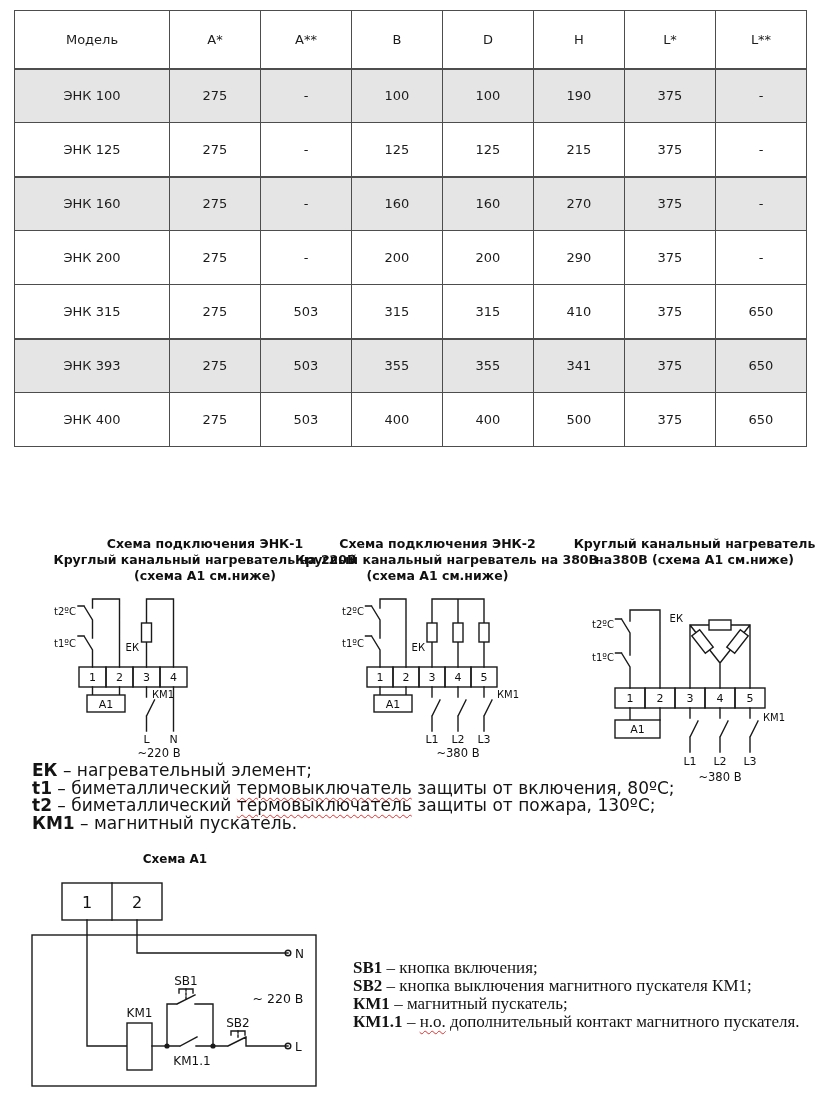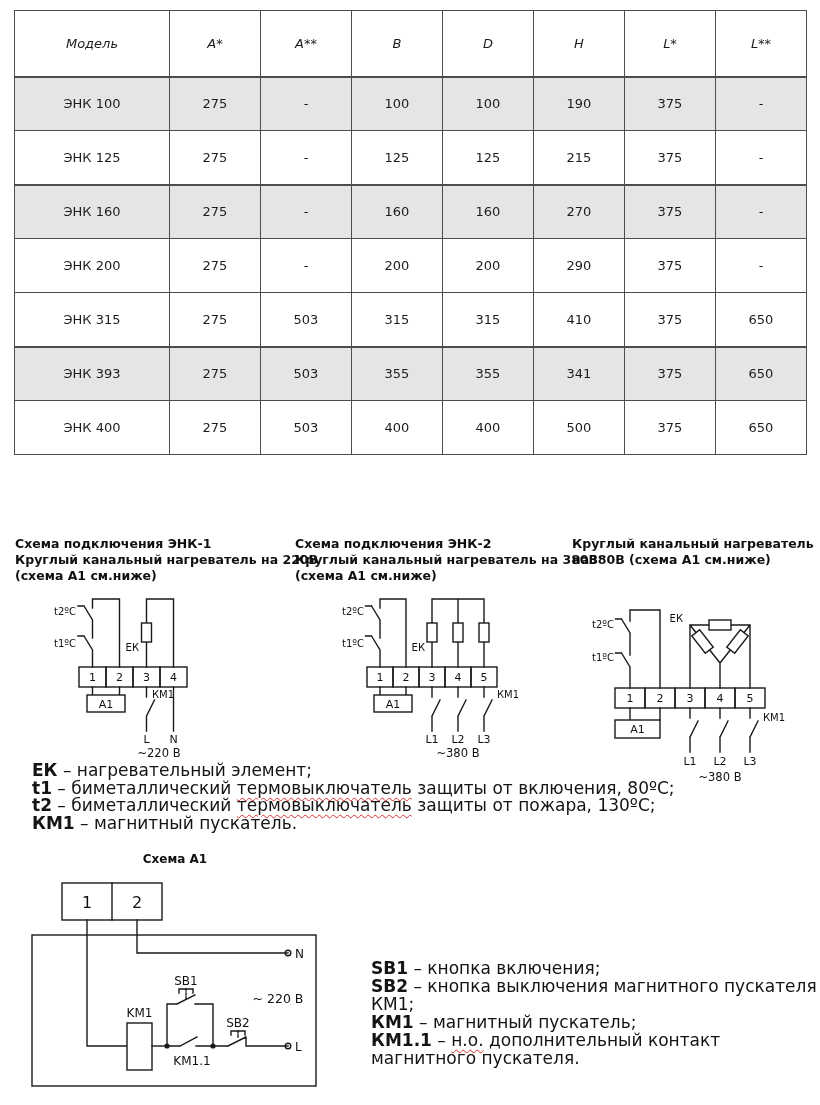--- a/index.html
+++ b/index.html
@@ -6,26 +6,26 @@
   html,body { background:#fff; }
   .page {
     position:relative; width:820px; height:1105px; background:#fff;
     font-family:"DejaVu Sans", sans-serif; color:#1a1a1a; overflow:hidden;
   }
   
   .spec { position:absolute; left:14px; top:10px; width:792px;
     border-collapse:collapse; table-layout:fixed; font-size:13px; color:#1c1c1c; }
   .spec th, .spec td { border:1px solid #4d4d4d; text-align:center;
     vertical-align:middle; font-weight:400; padding:0; background:#fff; }
-  .spec thead th { height:66px; border-bottom-width:2px;font-style:italic; }
+  .spec thead th { height:58px; border-bottom-width:2px; }
   .spec td { height:54px; }
   .spec tr.alt td { background:#e5e5e5; border-top-width:2px; }
   
   .dtitle { position:absolute; font-weight:bold; font-size:12.5px;
-    line-height:16px; color:#101010; }
+    line-height:16px; text-align:center; color:#101010; }
   .dtitle div { white-space:nowrap; }
   
   svg { position:absolute; overflow:visible; }
   .w  { stroke:#1a1a1a; stroke-width:1.4; fill:none; stroke-linecap:square; }
   .comp { stroke:#1a1a1a; stroke-width:1.4; fill:#fff; }
   .dot { fill:#1a1a1a; stroke:none; }
   .term { fill:none; stroke:#1a1a1a; stroke-width:1.4; }
   .dash { stroke-dasharray:2,2; }
   svg text { font-family:"DejaVu Sans", sans-serif; fill:#111; font-size:11px; }
   text.sm { font-size:10px; } text.md { font-size:11.5px; }
@@ -284,20 +284,20 @@
     <text class="lab mid" x="167" y="193">KM1.1</text>
     <path class="w" d="M188,174 H203 M221,174 H263 M203,174 L221,165 M221,165 V174"></path>
     <path class="w" d="M206,159 H220 M206,159 V163 M220,159 V163"></path>
     <path class="w dash" d="M213,159 V166"></path>
     <text class="lab mid" x="213" y="155">SB2</text>
     <circle class="term" cx="263" cy="174" r="2.8"></circle>
     <text class="lab" x="270" y="178.5">L</text>
     <text class="volt mid" x="253" y="131">~ 220 В</text>
   </svg>
 
-  <div class="legend" style="left:371px; top:959px; line-height:18px;">
+  <div class="legend" style="left:353px; top:959px; line-height:18px;font-family:Liberation Serif, serif;">
     <div><b>SB1</b><span> – кнопка включения;</span><span class="wavy"></span><span></span></div>
     <div><b>SB2</b><span> – кнопка выключения магнитного пускателя КМ1;</span><span class="wavy"></span><span></span></div>
     <div><b>КМ1</b><span> – магнитный пускатель;</span><span class="wavy"></span><span></span></div>
     <div><b>КМ1.1</b><span> – </span><span class="wavy">н.о.</span><span> дополнительный контакт магнитного пускателя.</span></div>
   </div>
 
 </div>
 
 </body></html>

